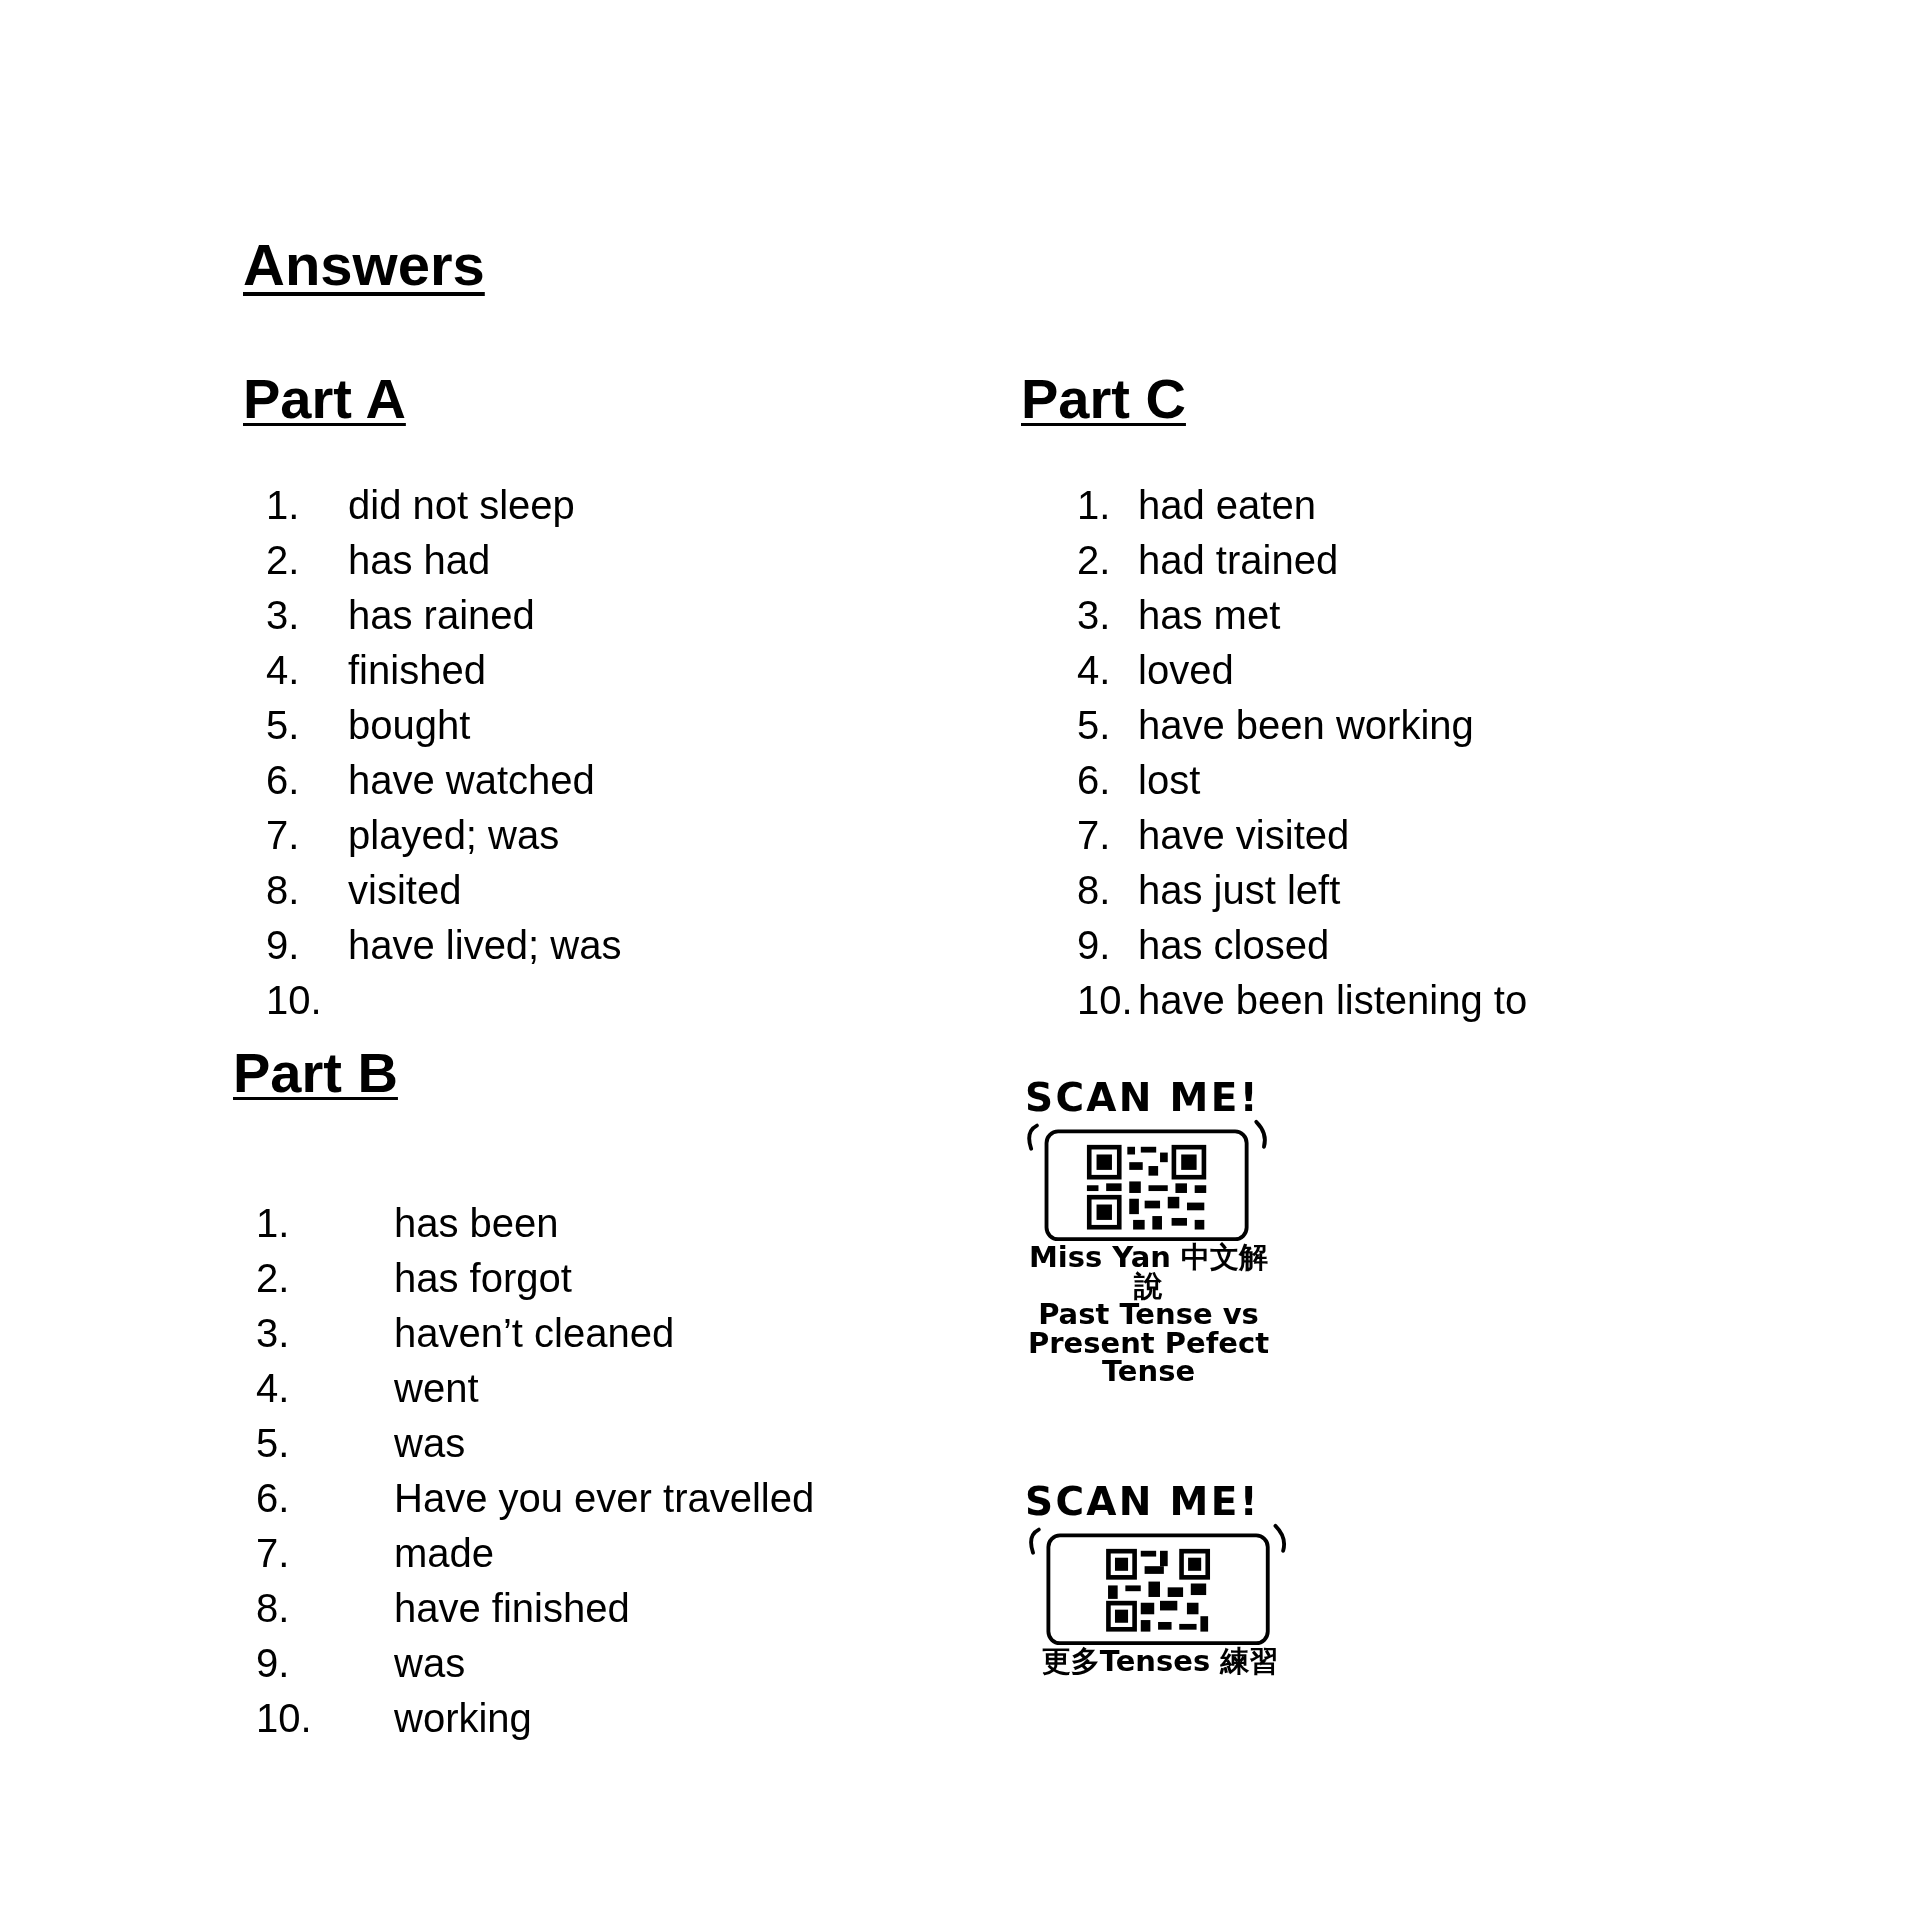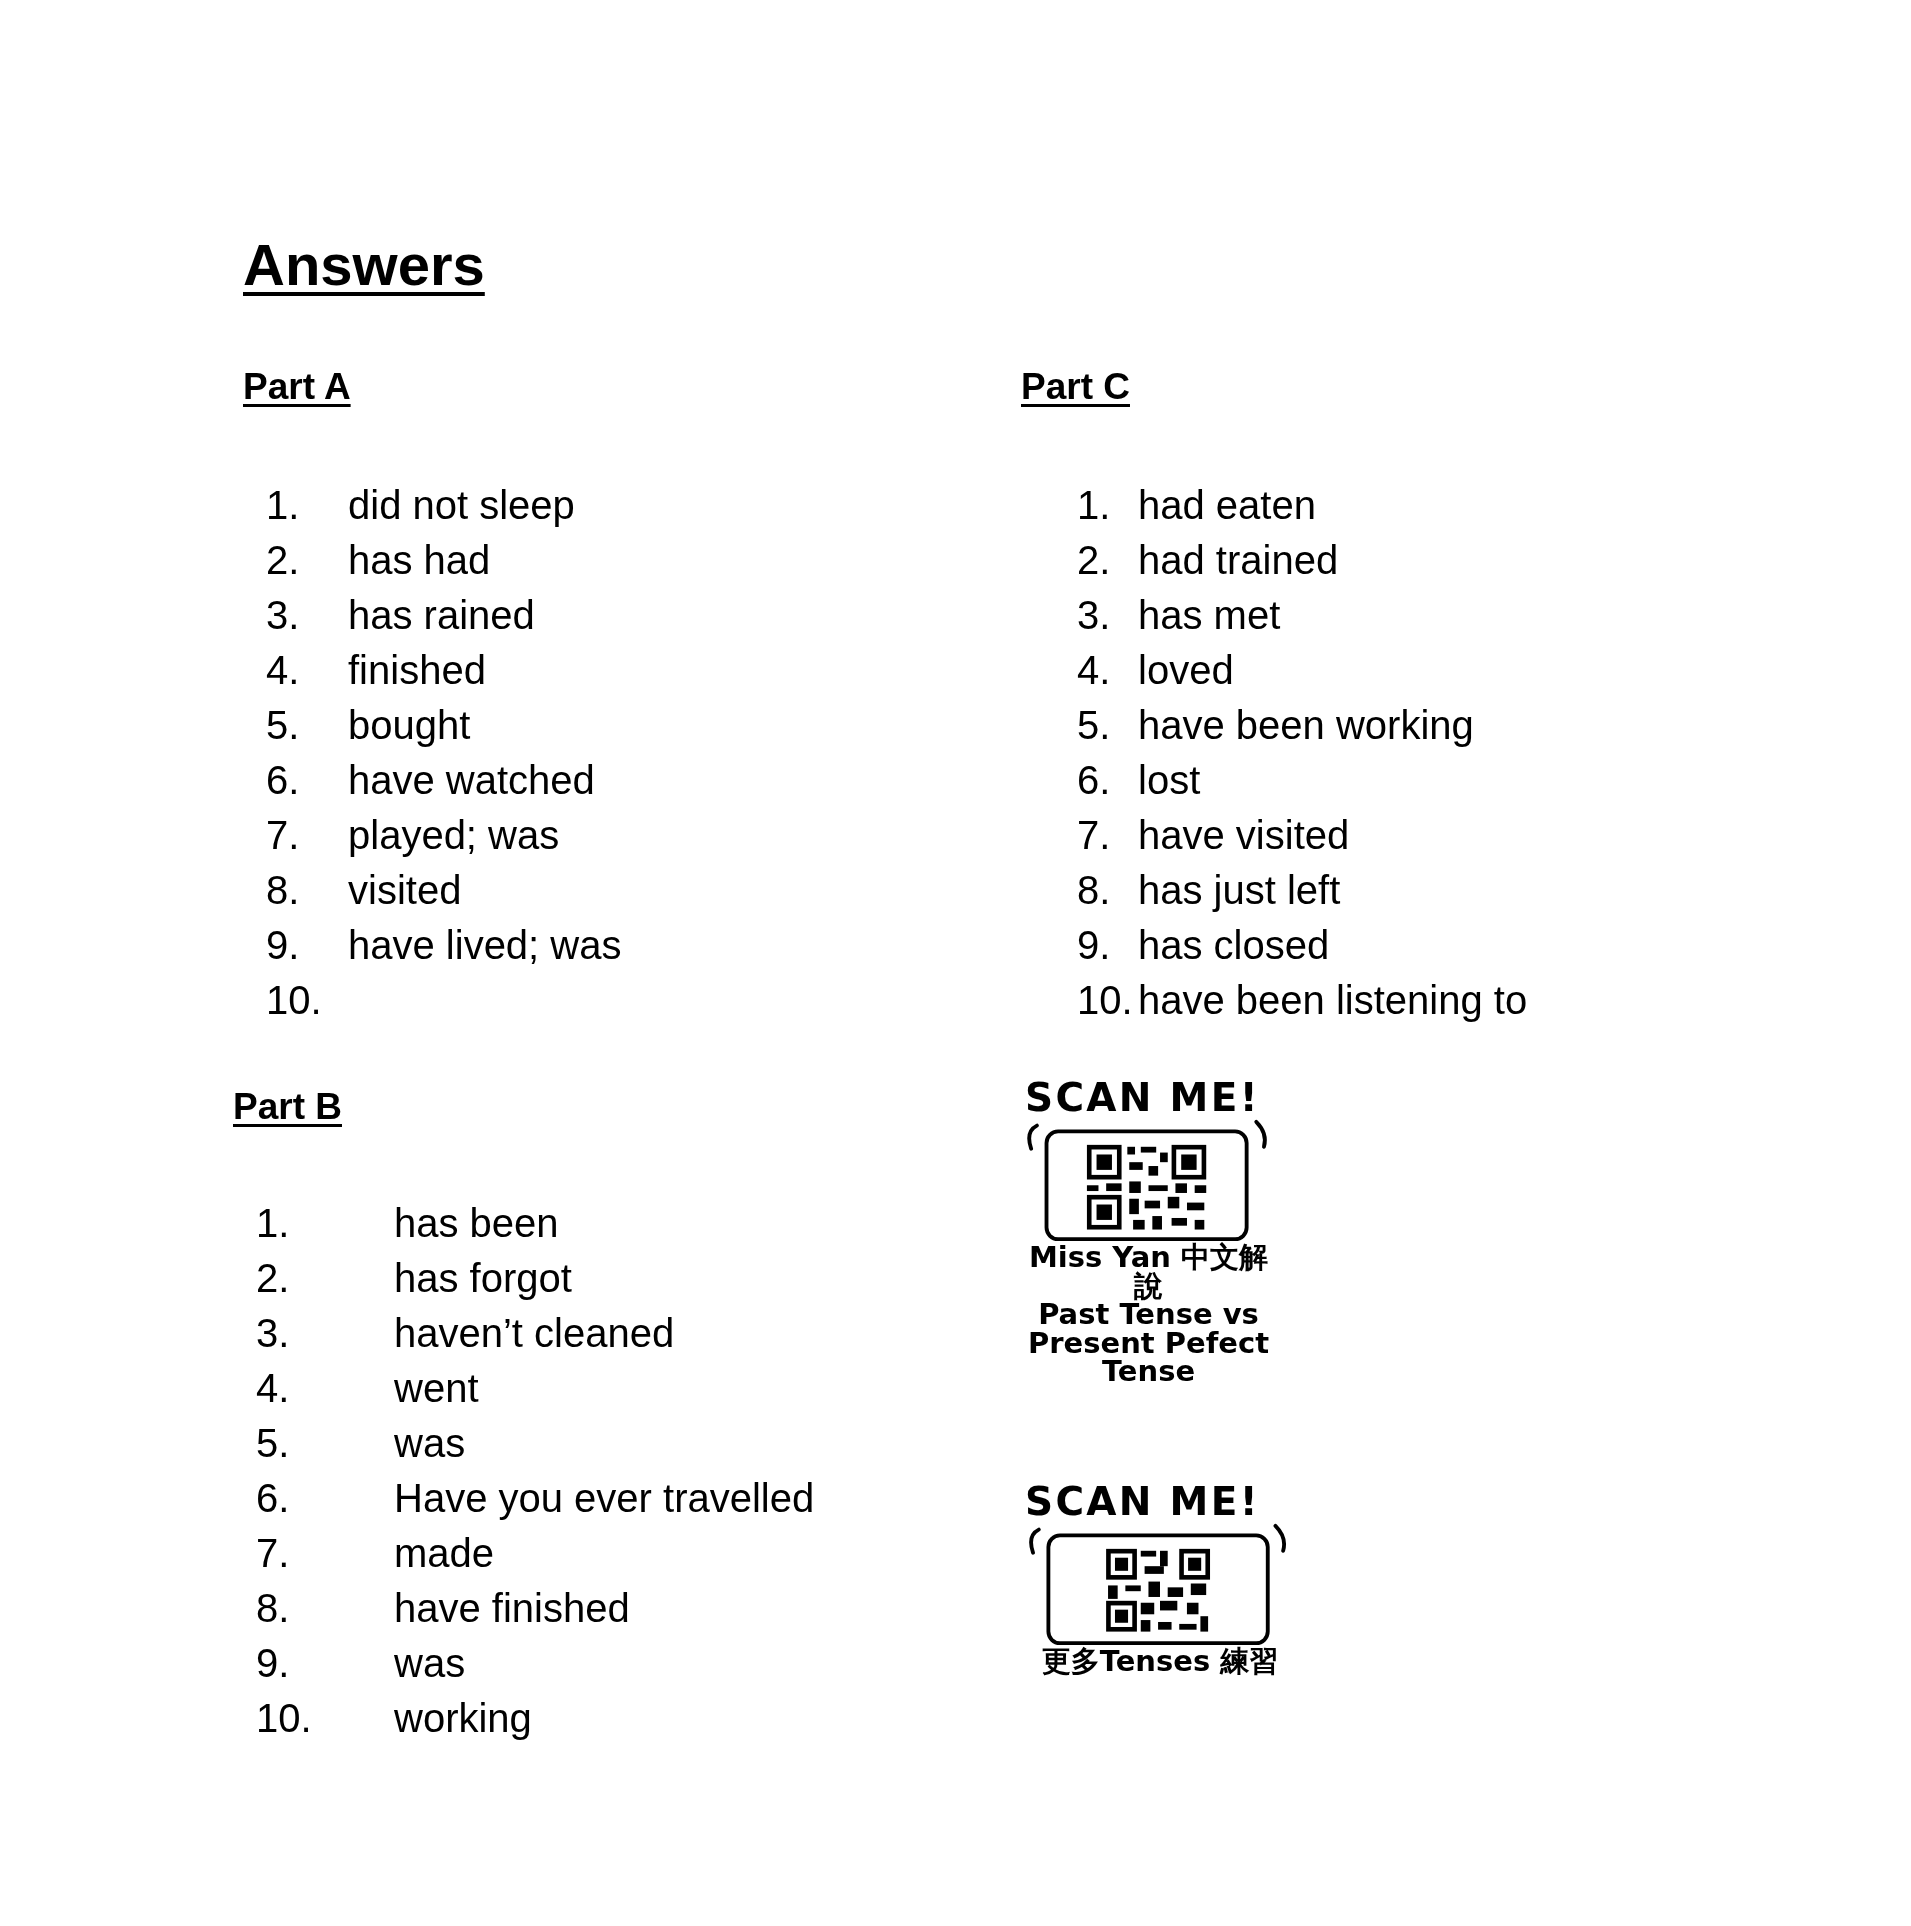--- a/index.html
+++ b/index.html
@@ -1,19 +1,19 @@
 <!DOCTYPE html>
 <html style="font-size:6.2px"><head>
 <meta charset="utf-8">
 <style>
   html,body{margin:0;padding:0;background:#fff;}
   body{width:1911px;height:2703px;position:relative;overflow:hidden;font-family:"Liberation Sans",sans-serif;color:#000;}
   .abs{position:absolute;}
   .title{left:243px;top:231px;font-size:58px;font-weight:bold;text-decoration:underline;text-decoration-thickness:3.9px;text-underline-offset:7px;}
-  .part{font-size:37px;font-weight:bold;text-decoration:underline;text-decoration-thickness:2.7px;text-underline-offset:5.4px;}
+  .part{font-size:56px;font-weight:bold;text-decoration:underline;text-decoration-thickness:2.7px;text-underline-offset:5.4px;}
   .list{font-size:40px;line-height:55px;}
   .row{display:flex;white-space:nowrap;}
   .num{display:inline-block;}
   .qr-block{position:absolute;}
   .caption{font-family:"DejaVu Sans",sans-serif;font-weight:bold;font-size:29px;text-align:center;line-height:28.5px;}
   .scanme{font-family:"DejaVu Sans",sans-serif;font-weight:bold;font-size:39px;letter-spacing:2.3px;text-align:left;}
 </style>
 </head>
 <body>
 
@@ -55,21 +55,21 @@
     </div>
   <div class="row">
       <span class="num" style="width:82px">9.</span>
       <span>have lived; was</span>
     </div>
   <div class="row">
       <span class="num" style="width:82px">10.</span>
     </div>
 </div>
 
-<div class="abs part" style="left:233px;top:1086px;">Part B</div>
+<div class="abs part" style="left:233px;top:1040px;">Part B</div>
 <div class="abs list" style="left:256px;top:1196px;">
   <div class="row">
       <span class="num" style="width:138px">1.</span>
       <span>has been</span>
     </div>
   <div class="row">
       <span class="num" style="width:138px">2.</span>
       <span>has forgot</span>
     </div>
   <div class="row">

